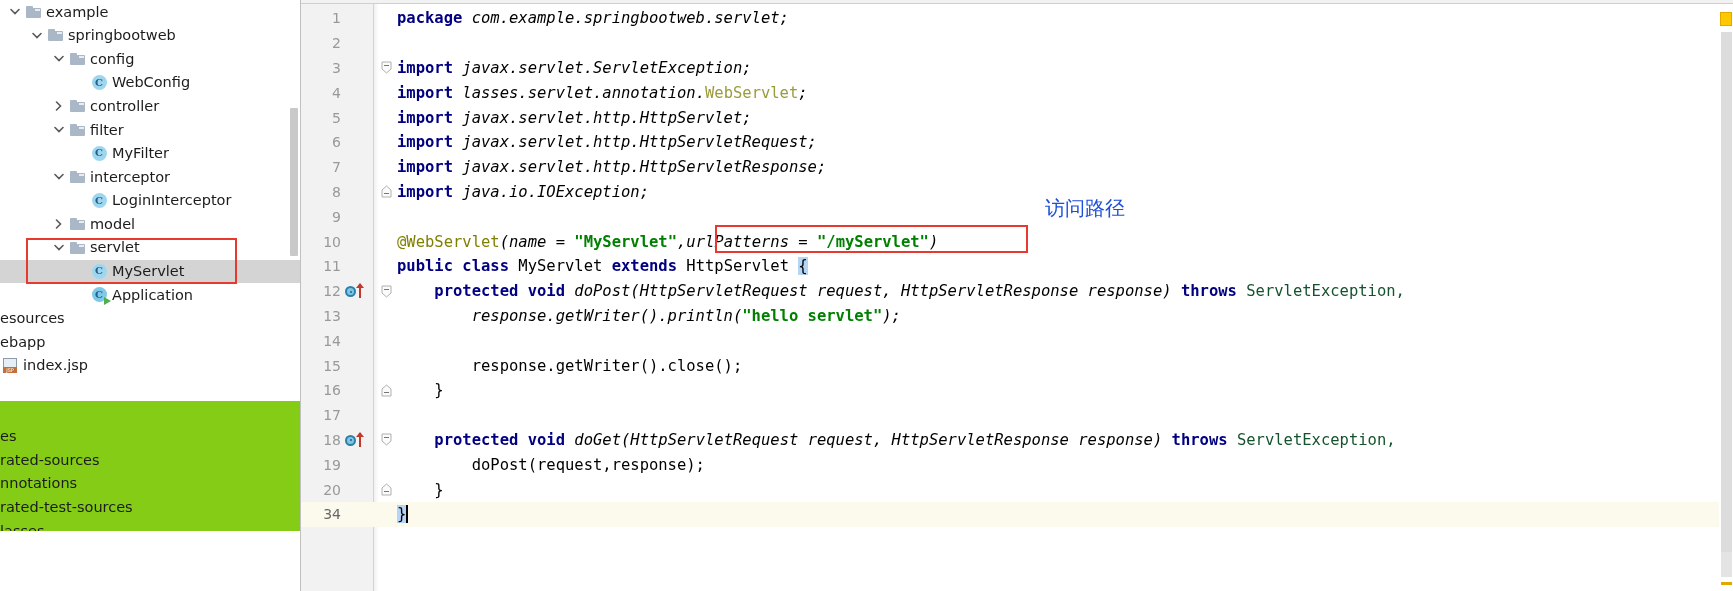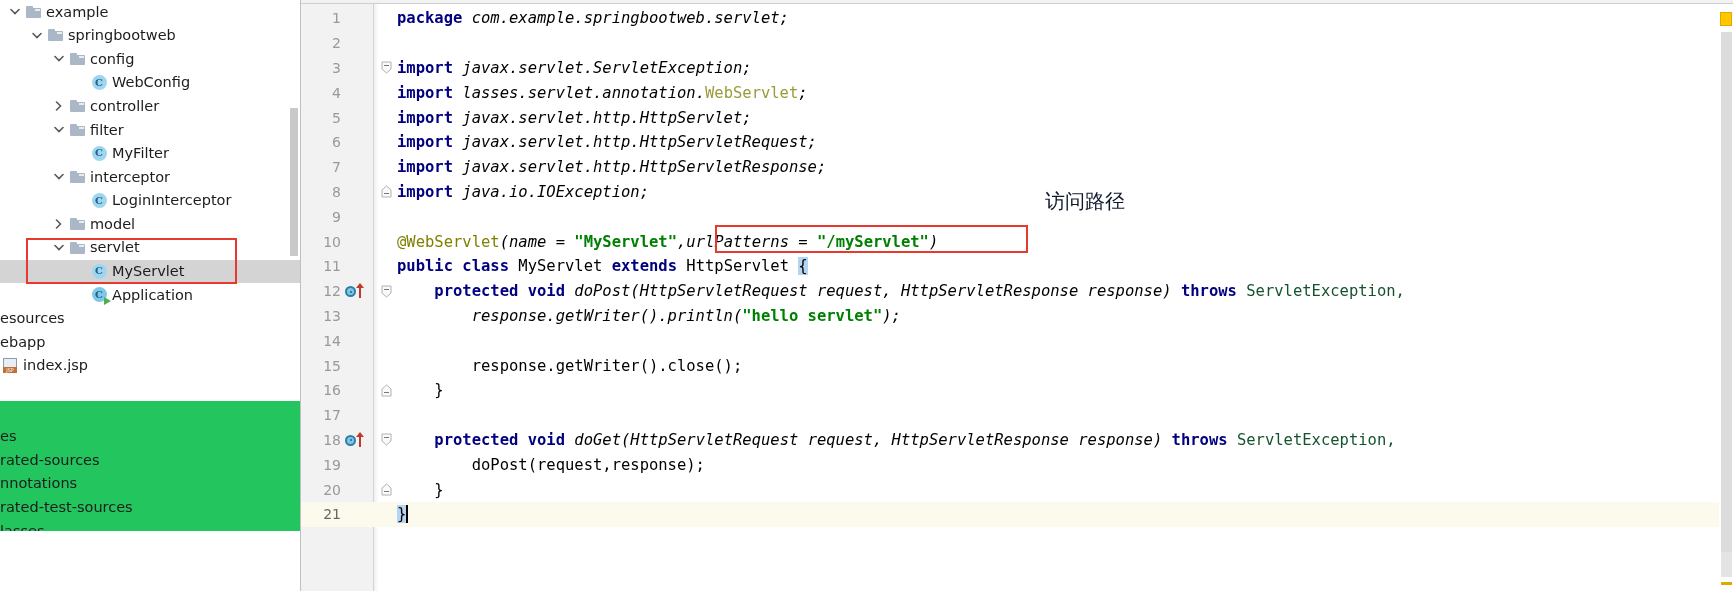--- a/index.html
+++ b/index.html
@@ -29,21 +29,21 @@
     position: relative;
     height: 23.6px;
     display: flex;
     align-items: center;
     white-space: nowrap;
     font-family: "DejaVu Sans", sans-serif;
     font-size: 14.5px;
     color: #1c1c1c;
   }
   .tree-row.selected { background: #d4d4d4; }
-  .tree-row.yellowbg { background: #22c55e; }
+  .tree-row.yellowbg { background: #84cc16; }
   .arrow {
     width: 17px; flex: 0 0 17px;
     display: flex; align-items: center; justify-content: center;
     color: #5a5a5a;
   }
   .arrow svg { display:block; }
   .arrow.blank { visibility: hidden; }
   .ficon {
     width: 20px; flex: 0 0 20px;
     display: flex; align-items: center; justify-content: center;
@@ -206,24 +206,24 @@
     position: absolute;
     left: 414px; top: 225px;
     width: 313px; height: 28px;
     border: 2.2px solid #e8392f;
     box-sizing: border-box;
     pointer-events: none;
   }
   
   #annotation {
     position: absolute;
-    left: 744px; top: 188px;
+    left: 744px; top: 195px;
     font-family: Liberation Mono, monospace;
     font-size: 20px;
-    color: #0f172a;
+    color: #1d4ed8;
     white-space: nowrap;
   }
 
   
   #stripe {
     position: absolute; right: 0; top: 4px; width: 14px; bottom: 0;
     background: #ffffff;
   }
   #stripe-track {
     position: absolute; right: 1px; top: 28px; width: 11px; bottom: 14px;
@@ -617,21 +617,21 @@
       <div class="code-line">
         <span class="lineno">20</span>
         <span class="fold"><svg width="11" height="13" viewBox="0 0 11 13">
               <path d="M1 12 h9 v-7 l-4.5 -4 L1 5 Z" fill="#fbfbfb" stroke="#b0b0b0"></path>
               <path d="M3 8.5 h5" stroke="#777" stroke-width="1"></path>
             </svg></span>
         <span class="code-text">    }</span>
       </div>
 
       <div class="code-line current">
-        <span class="lineno">21</span>
+        <span class="lineno">34</span>
         <span class="code-text"><span class="sel">}</span><span style="border-left:2px solid #000;">&nbsp;</span></span>
       </div>
 
     </div>
 
     <div id="url-highlight"></div>
     <div id="annotation">访问路径</div>
 
     <div id="stripe">
       <div id="stripe-track"></div>

